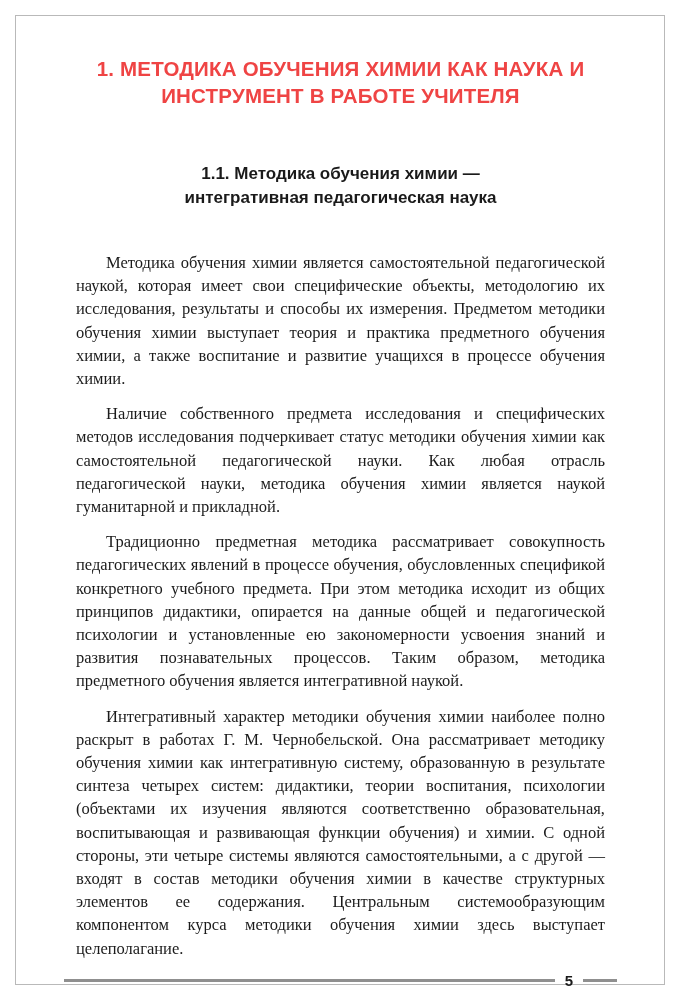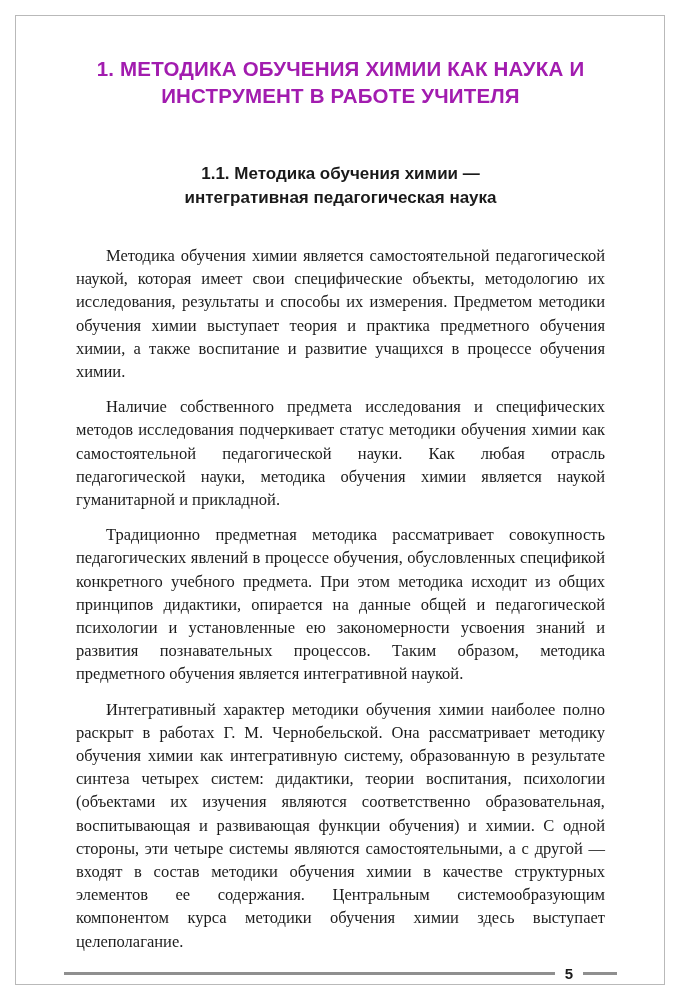--- a/index.html
+++ b/index.html
@@ -35,35 +35,35 @@
   }
   .chapter-title {
     font-family: "Liberation Sans", sans-serif;
     font-weight: bold;
     font-size: 20.5px;
     line-height: 27px;
     text-align: center;
     margin: 40px auto 0 auto;
     max-width: 500px;
     letter-spacing: 0.2px;
-    color: #a21caf;
+    color: #ef4444;
   }
   .chapter-bar {
     height: 10px;
     background: #c7c7c7;
     margin-top: 19px;
     width: 100%;
   }
   .section-title {
     font-family: "Liberation Sans", sans-serif;
     font-weight: bold;
     font-size: 17px;
     line-height: 24px;
     text-align: center;
-    margin: 34px auto 0 auto;
+    margin: 34px auto 7px auto;
     max-width: 400px;
     color: #1a1a1a;
   }
   .body-text {
     margin-top: 22px;
   }
   .body-text p {
     margin: 12px;
     font-size: 16.5px;
     line-height: 23.2px;

